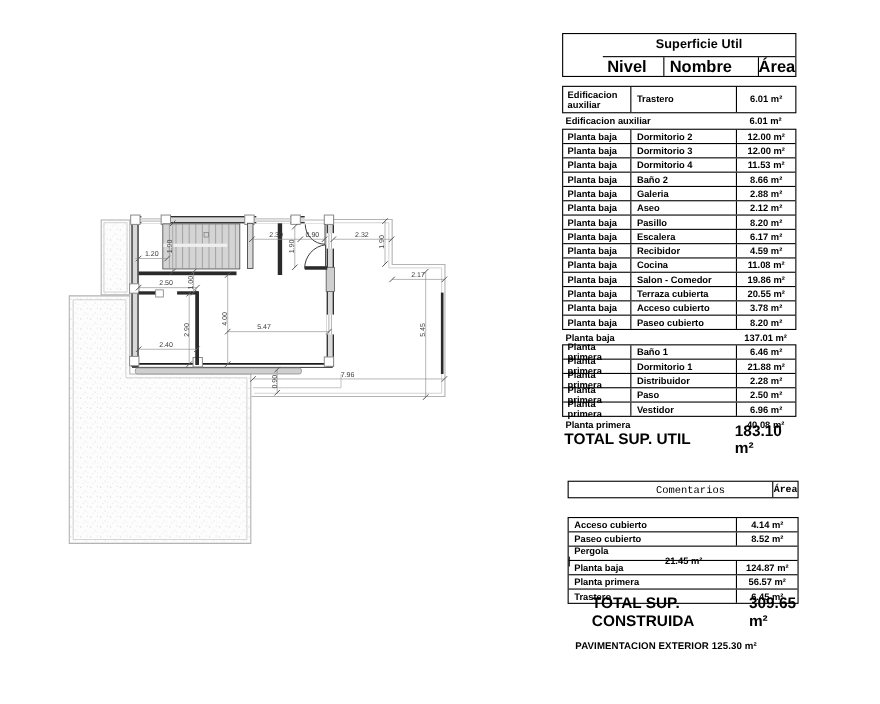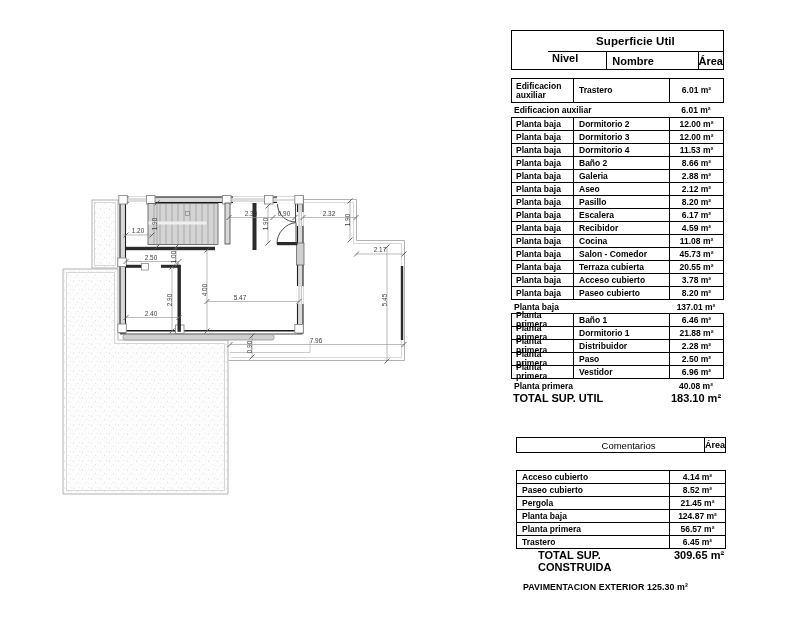--- a/index.html
+++ b/index.html
@@ -6,39 +6,39 @@
   body{width:800px;height:640px;background:#ffffff;position:relative;overflow:hidden;
        font-family:"Liberation Sans",sans-serif;}
   .sheet{position:absolute;left:0;top:0;width:800px;height:640px;background:#fff;}
   svg{position:absolute;left:0;top:0;}
 
   
   .tbl{position:absolute;color:#000;font-weight:bold;}
   .hdr-box{border:1.4px solid #000;padding-left:36px;}
   .hdr-title{display:flex;align-items:center;justify-content:center;font-size:11.5px;
              letter-spacing:.1px;border-bottom:1.1px solid #000;}
-  .hdr-cols{display:flex;align-items:flex-start;font-size:11px;}
+  .hdr-cols{display:flex;align-items:flex-start;font-size:15px;}
   .g-box{border:1.3px solid #000;}
   .row{display:flex;align-items:stretch;font-size:8.5px;line-height:1.05;}
   .g-box .row + .row{border-top:.7px solid #000;}
   .cell{display:flex;align-items:center;box-sizing:border-box;}
   .c-nivel{width:61px;padding-left:4px;}
   .c-nombre{width:96px;padding-left:5px;border-left:.8px solid #000;}
   .c-area{flex:1;border-left:.8px solid #000;justify-content:center;}
   .h-nivel{width:61px;padding-left:4px;}
   .h-nombre{width:96px;padding-left:5px;border-left:.8px solid #000;align-self:stretch;display:flex;align-items:center;}
   .h-area{flex:1;border-left:.8px solid #000;align-self:stretch;display:flex;align-items:center;justify-content:center;}
   .subrow{display:flex;align-items:center;font-size:8.5px;}
   .subrow .sr-label{padding-left:3px;}
   .subrow .sr-area{margin-left:auto;width:56px;display:flex;justify-content:center;}
-  .totalrow{display:flex;align-items:flex-start;font-size:11px;}
+  .totalrow{display:flex;align-items:center;font-size:14px;}
   .totalrow .sr-label{padding-left:2px;}
   .totalrow .sr-area{margin-left:auto;width:56px;display:flex;justify-content:center;}
   
-  .hdr-cols2{display:flex;align-items:center;}
+  .hdr-cols2{display:flex;align-items:center;font-family:Liberation Mono, monospace;}
   .h-com{width:152px;display:flex;justify-content:center;font-weight:normal;font-size:9.5px;align-self:stretch;align-items:center;}
   .h-area2{flex:1;border-left:.8px solid #000;align-self:stretch;display:flex;align-items:center;justify-content:center;font-size:9px;}
   .c-com{width:152px;padding-left:5px;}
   .c-area2{flex:1;border-left:.8px solid #000;justify-content:center;}
   .footnote{position:absolute;font-size:8.8px;font-weight:bold;color:#000;letter-spacing:.1px;}
 </style>
 </head>
 <body>
 
 <div class="sheet">
@@ -275,21 +275,21 @@
           <div class="cell c-area">4.59 m²</div>
         </div>
     <div class="row" style="height:12px;">
           <div class="cell c-nivel">Planta baja</div>
           <div class="cell c-nombre">Cocina</div>
           <div class="cell c-area">11.08 m²</div>
         </div>
     <div class="row" style="height:12px;">
           <div class="cell c-nivel">Planta baja</div>
           <div class="cell c-nombre">Salon - Comedor</div>
-          <div class="cell c-area">45.73 m²</div>
+          <div class="cell c-area">19.86 m²</div>
         </div>
     <div class="row" style="height:12px;">
           <div class="cell c-nivel">Planta baja</div>
           <div class="cell c-nombre">Terraza cubierta</div>
           <div class="cell c-area">20.55 m²</div>
         </div>
     <div class="row" style="height:12px;">
           <div class="cell c-nivel">Planta baja</div>
           <div class="cell c-nombre">Acceso cubierto</div>
           <div class="cell c-area">3.78 m²</div>
@@ -352,21 +352,21 @@
 
   <div class="g-box" style="margin-top:17px;">
     <div class="row" style="height:12px;">
           <div class="cell c-com">Acceso cubierto</div>
           <div class="cell c-area2">4.14 m²</div>
         </div>
     <div class="row" style="height:12px;">
           <div class="cell c-com">Paseo cubierto</div>
           <div class="cell c-area2">8.52 m²</div>
         </div>
-    <div class="row" style="height:12px;">
+    <div class="row" style="height:12px;flex-direction:column;">
           <div class="cell c-com">Pergola</div>
           <div class="cell c-area2">21.45 m²</div>
         </div>
     <div class="row" style="height:12px;">
           <div class="cell c-com">Planta baja</div>
           <div class="cell c-area2">124.87 m²</div>
         </div>
     <div class="row" style="height:12px;">
           <div class="cell c-com">Planta primera</div>
           <div class="cell c-area2">56.57 m²</div>

